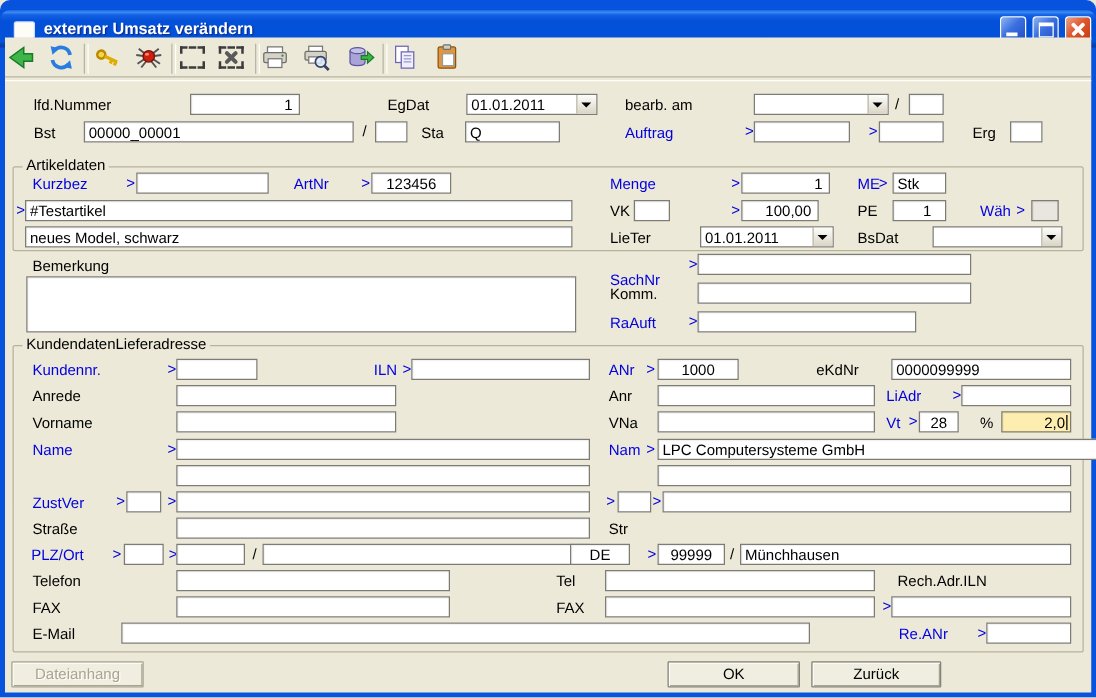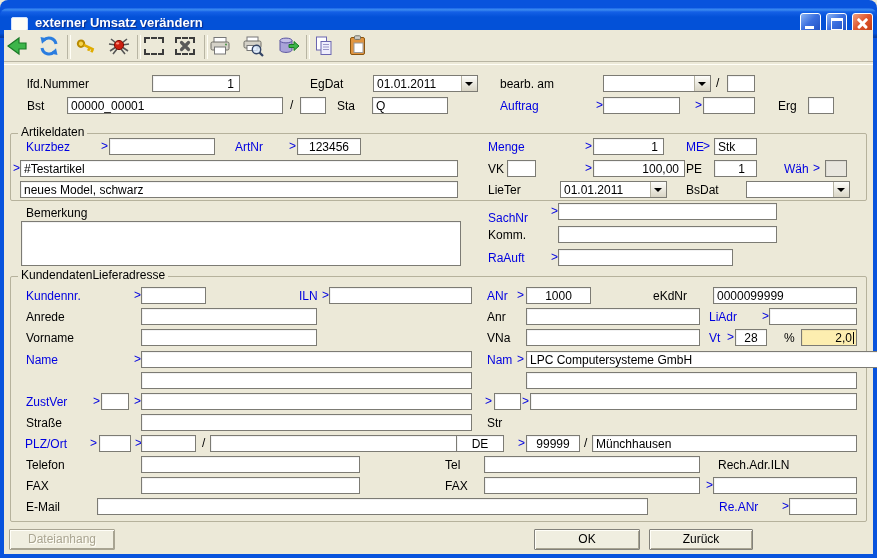--- a/index.html
+++ b/index.html
@@ -179,36 +179,36 @@
   <div class="field right" style="left:593px;top:138px;width:71px;">1</div>
   <div class="lbl lbl-b" style="left:686px;top:141px;">ME</div>
   <div class="chev" style="left:703px;top:140px;">&gt;</div>
   <div class="field" style="left:714px;top:138px;width:43px;">Stk</div>
 
   <div class="chev" style="left:13px;top:162px;">&gt;</div>
   <div class="field" style="left:20px;top:160px;width:438px;">#Testartikel</div>
   <div class="lbl" style="left:488px;top:163px;">VK</div>
   <div class="field" style="left:507px;top:160px;width:29px;"></div>
   <div class="chev" style="left:585px;top:162px;">&gt;</div>
-  <div class="field right" style="left:593px;top:160px;width:92px;">100,00</div>
+  <div class="field right" style="left:593px;top:160px;width:62px;">100,00</div>
   <div class="lbl" style="left:686px;top:163px;">PE</div>
   <div class="field rpad" style="left:714px;top:160px;width:43px;">1</div>
   <div class="lbl lbl-b" style="left:784px;top:163px;">Wäh</div>
   <div class="chev" style="left:813px;top:162px;">&gt;</div>
   <div class="field dis" style="left:825px;top:160px;width:22px;"></div>
 
   <div class="field" style="left:20px;top:181px;width:438px;">neues Model, schwarz</div>
   <div class="lbl" style="left:488px;top:184px;">LieTer</div>
   <div class="combo" style="left:560px;top:181px;width:107px;"><span>01.01.2011</span><span class="arrow"></span></div>
   <div class="lbl" style="left:686px;top:184px;">BsDat</div>
   <div class="combo" style="left:746px;top:181px;width:104px;"><span></span><span class="arrow"></span></div>
 
   <div class="lbl" style="left:26px;top:207px;">Bemerkung</div>
   <div class="field area" style="left:21px;top:221px;width:440px;"></div>
-  <div class="lbl lbl-b" style="left:488px;top:212px;">SachNr</div>
+  <div class="lbl lbl-b" style="left:488px;top:218px;">SachNr</div>
   <div class="chev" style="left:551px;top:205px;">&gt;</div>
   <div class="field" style="left:558px;top:203px;width:219px;"></div>
   <div class="lbl" style="left:488px;top:229px;">Komm.</div>
   <div class="field" style="left:558px;top:226px;width:219px;"></div>
   <div class="lbl lbl-b" style="left:488px;top:252px;">RaAuft</div>
   <div class="chev" style="left:551px;top:251px;">&gt;</div>
   <div class="field" style="left:558px;top:249px;width:175px;"></div>
 
   <div class="group" style="left:10px;top:276px;width:855px;height:244px;"></div>
   <div class="group-label" style="left:18px;top:269px;">KundendatenLieferadresse</div>

